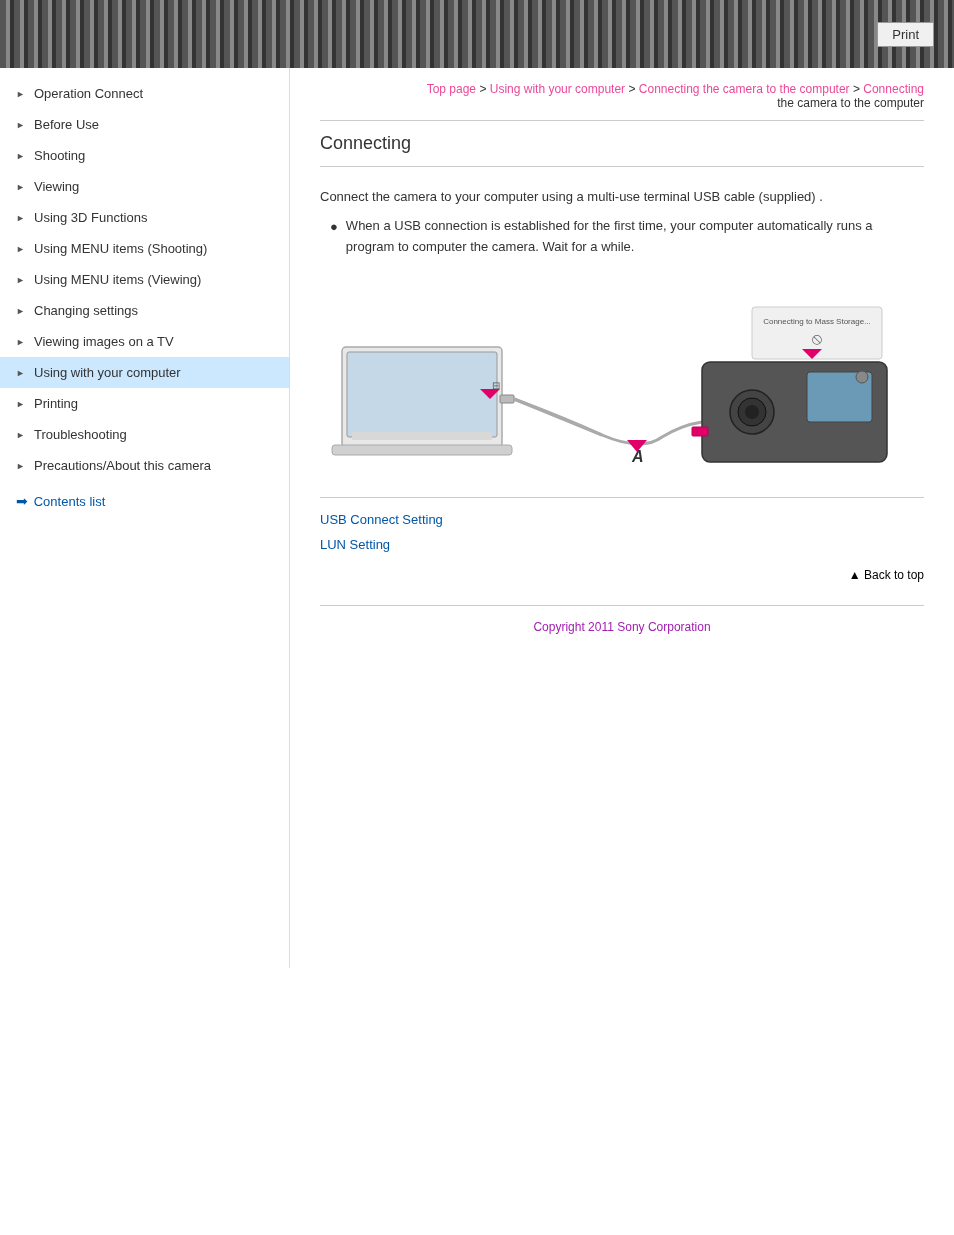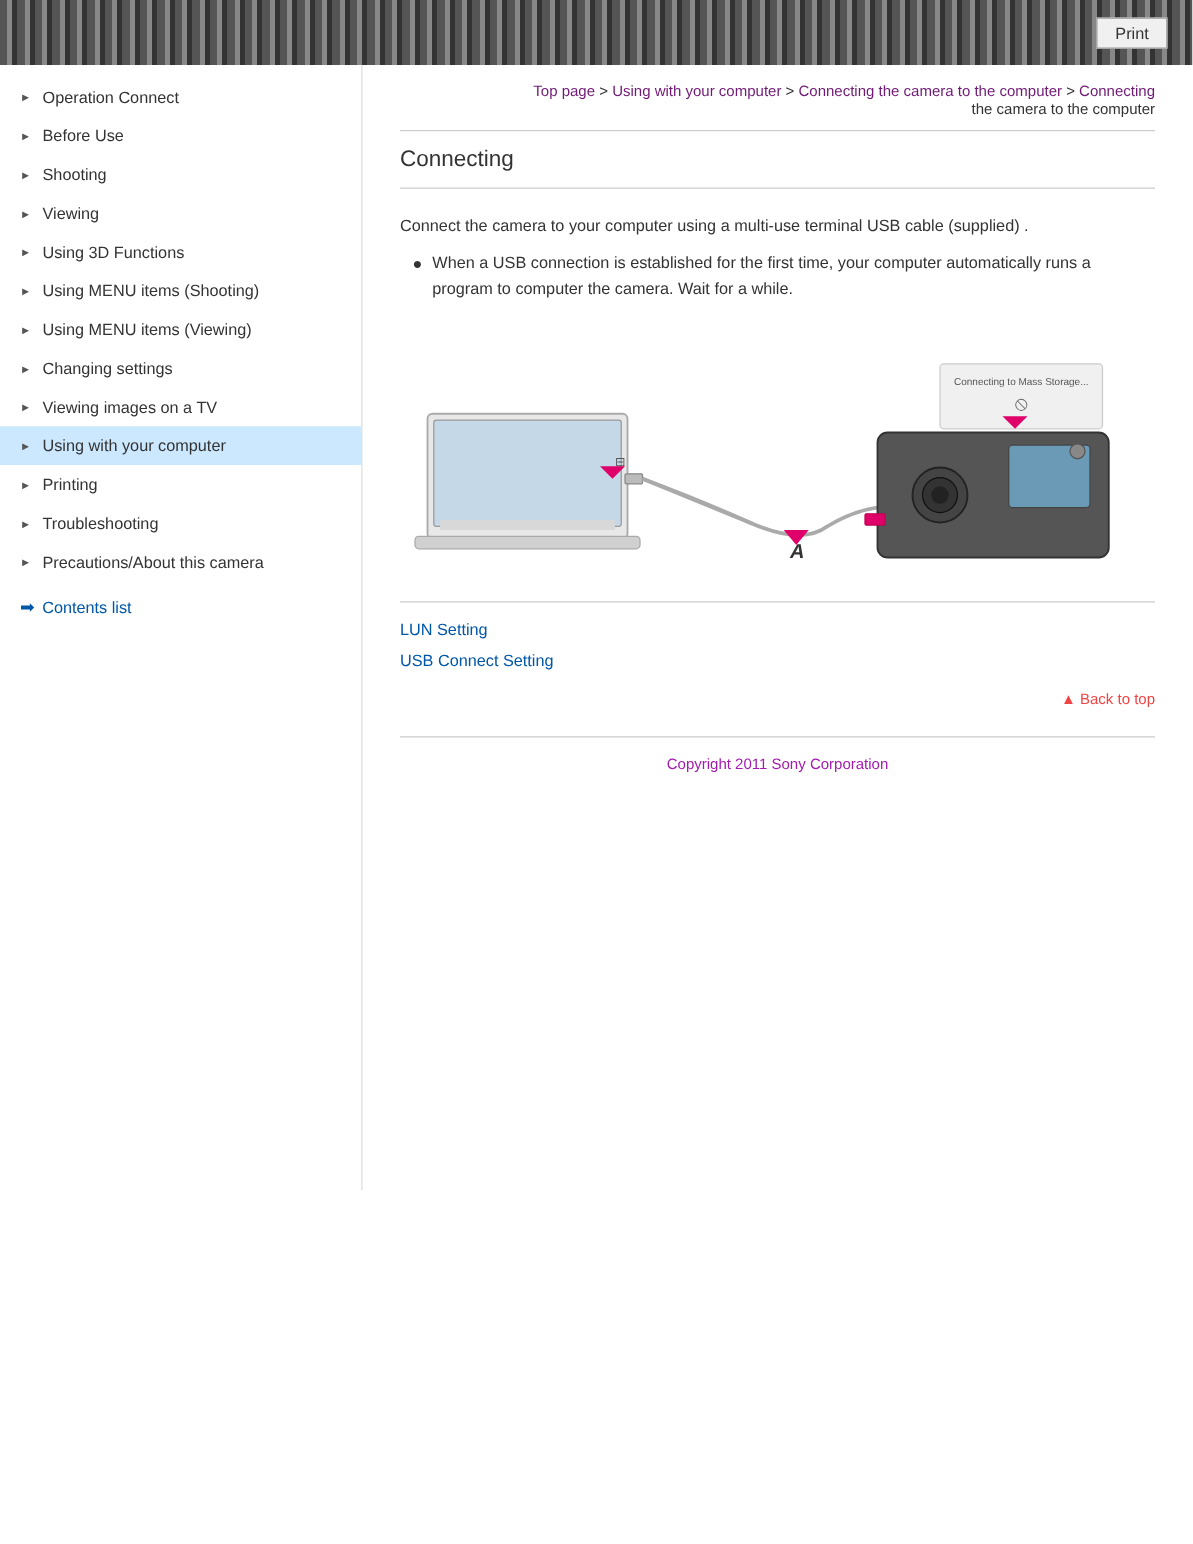--- a/index.html
+++ b/index.html
@@ -13,21 +13,21 @@
     }
 
     
     .header-bar {
       background: repeating-linear-gradient(
         90deg,
         #555 0px, #555 6px,
         #888 6px, #888 10px,
         #333 10px, #333 14px
       );
-      height: 52px;
+      height: 68px;
       position: relative;
       display: flex;
       align-items: center;
       justify-content: flex-end;
       padding-right: 20px;
     }
     .print-button {
       background: #f0f0f0;
       border: 1px solid #999;
       padding: 4px 14px;
@@ -96,21 +96,21 @@
     }
 
     
     .breadcrumb {
       padding: 14px 0 10px 0;
       font-size: 12px;
       color: #0057a8;
       text-align: right;
     }
     .breadcrumb a {
-      color: #701a75;
+      color: #ec4899;
       text-decoration: none;
     }
     .breadcrumb span { color: #333; }
 
     
     .page-title-section {
       border-top: 1px solid #ccc;
       border-bottom: 1px solid #ccc;
       padding: 12px 0;
       margin-bottom: 16px;
@@ -162,21 +162,21 @@
       color: #0057a8;
       text-decoration: none;
       margin-bottom: 4px;
       font-size: 13px;
     }
 
     
     .back-to-top {
       text-align: right;
       margin-top: 10px;
-      color: #ef4444;
+      color: #000000;
       font-size: 12px;
       cursor: pointer;
     }
 
     
     .footer {
       border-top: 1px solid #ccc;
       padding: 14px 0;
       text-align: center;
       font-size: 12px;
@@ -330,22 +330,22 @@
 
           <polygon points="168,122 158,112 178,112" fill="#e0006a"></polygon>
 
           <text x="310" y="185" font-size="16" font-style="italic" font-weight="bold" fill="#333">A</text>
 
           <polygon points="315,175 305,163 325,163" fill="#e0006a"></polygon>
         </svg>
       </div>
 
       <div class="links-section">
+        <a>USB Connect Setting</a>
         <a>LUN Setting</a>
-        <a>USB Connect Setting</a>
       </div>
 
       <div class="back-to-top">▲ Back to top</div>
     </div>
 
     <div class="footer">
       <span>Copyright 2011 Sony Corporation</span>
     </div>
 
   </div>

